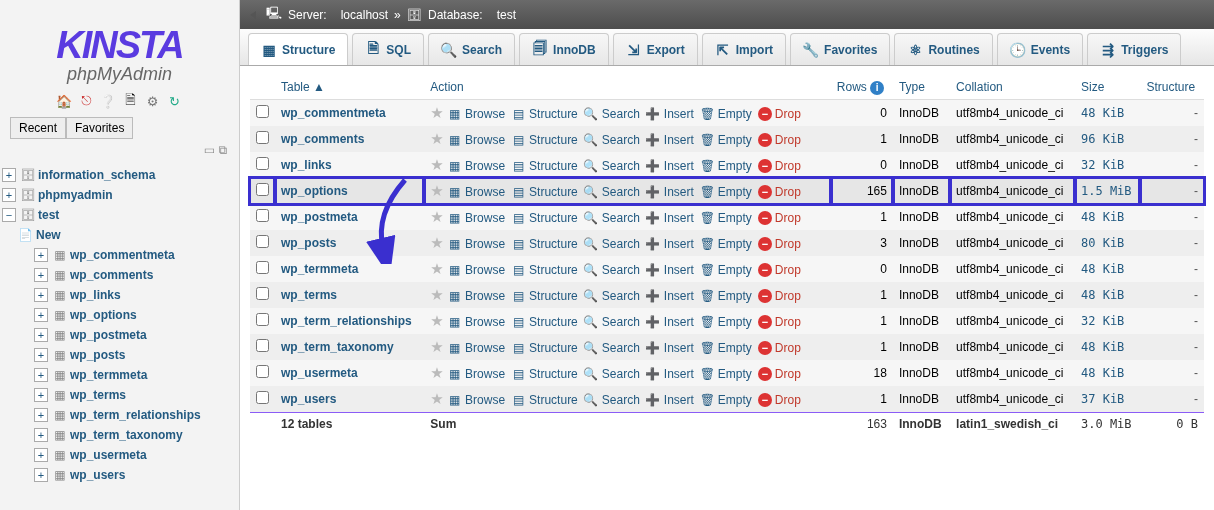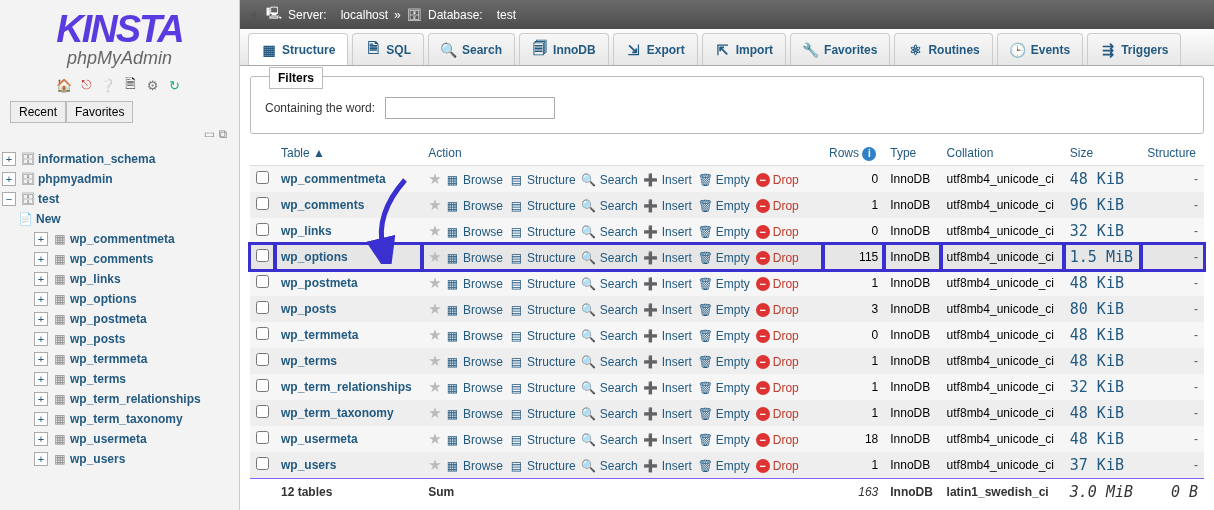--- a/index.html
+++ b/index.html
@@ -2,21 +2,21 @@
 <html><head>
 <meta charset="utf-8">
 <style>
   * { box-sizing: border-box; margin: 0; padding: 0; }
   body { font-family: sans-serif; font-size: 12px; background: #f5f5f5; width: 1214px; height: 510px; overflow: hidden; display: flex; }
   a { color: #235a81; text-decoration: none; cursor: pointer; }
 
   
   .sidebar { width: 240px; background: #f3f3f3; border-right: 1px solid #ccc; display: flex; flex-direction: column; }
   .logo-area { text-align: center; padding: 10px 0 4px; }
-  .logo-k { font-size: 38px; font-weight: 900; color: #5a3be0; letter-spacing: -2px; font-style: italic; line-height: 1; }
+  .logo-k { font-size: 38px; font-weight: 900; color: #5a3be0; letter-spacing: -2px; font-style: italic; line-height: 1; margin-top: 16px; }
   .logo-sub { font-size: 18px; color: #666; font-style: italic; }
   .small-icons { text-align: center; padding: 4px 0; display: flex; justify-content: center; gap: 6px; }
   .small-icons span { width: 16px; height: 16px; display: inline-flex; align-items: center; justify-content: center; font-size: 13px; }
   .tabs-lr { display: flex; gap: 0; padding: 4px 10px 0; }
   .tab-lr { padding: 3px 8px; border: 1px solid #bbb; background: #eee; cursor: pointer; font-size: 12px; }
   .mini-icons { text-align: right; padding: 4px 12px; color: #888; font-size: 12px; }
   .tree { padding: 4px 2px; font-size: 12px; color: #235a81; overflow: auto; }
   .tree-row { display: flex; align-items: center; line-height: 20px; white-space: nowrap; }
   .tree-toggle { width: 14px; height: 14px; border: 1px solid #aaa; background: #fff; display: inline-flex; align-items: center; justify-content: center; font-size: 11px; margin-right: 2px; cursor: pointer; line-height: 1; }
   .tree-icon { width: 16px; display: inline-flex; justify-content: center; color: #888; margin: 0 2px; }
@@ -46,24 +46,24 @@
   table.data td { padding: 4px 6px; border-bottom: 0; }
   tr.row-odd td { background: #f6f6f6; }
   tr.row-even td { background: #eeeeee; }
   tr.highlighted td { background: #e6e6e6; outline: 3px solid #3a2fcf; outline-offset: -1px; }
   .tname { font-weight: bold; color: #235a81; }
   .act { display: inline-flex; align-items: center; gap: 3px; margin-right: 6px; color: #235a81; cursor: pointer; }
   .act.danger { color: #c0392b; }
   .ico16 { width: 15px; height: 15px; display: inline-flex; align-items: center; justify-content: center; font-size: 12px; }
   .star { color: #bbb; cursor: pointer; font-size: 15px; }
   .num { text-align: right; }
-  .kib { font-family: monospace; font-size: 15px; color: #235a81; margin-top: 24px; }
+  .kib { font-family: monospace; font-size: 12px; color: #235a81; margin-top: 24px; }
   .dash { color: #555; text-align: right; }
   .sumrow td { background: #fff !important; border-top: 1px solid #8b5cf6; font-weight: bold; color: #333; }
-  .sumrow .kib, .sumrow .num { font-weight: normal; font-style: italic; }
+  .sumrow .kib, .sumrow .num { font-weight: normal; }
   .highlight-arrow { position: absolute; pointer-events: none; }
 
   .chk { width: 20px; text-align: center; }
   .info-dot { display:inline-flex;align-items:center;justify-content:center;width:14px;height:14px;border-radius:50%;background:#3080c7;color:#fff;font-size:10px;font-weight:bold; }
   .drop-red { display:inline-flex;align-items:center;justify-content:center;width:14px;height:14px;border-radius:50%;background:#d33;color:#fff;font-size:11px;font-weight:bold;line-height:1; }
   .leftarrow { display:inline-block;width:0;height:0;border-top:4px solid transparent;border-bottom:4px solid transparent;border-right:6px solid #555;margin-right:4px; }
 </style>
 </head>
 <body>
 
@@ -222,27 +222,20 @@
         <span class="ico">🕒</span>
         <span>Events</span>
       </div>
     <div class="navtab">
         <span class="ico">⇶</span>
         <span>Triggers</span>
       </div>
   </div>
 
   <div class="content">
-    <div class="filters-box">
-      <div class="filters-legend">Filters</div>
-      <div class="filters-row">
-        <span>Containing the word:</span>
-        <input type="text" value="" style="">
-      </div>
-    </div>
 
     <svg class="highlight-arrow" style="left:125px;top:108px;" width="60" height="90">
       <defs>
           <marker id="ah" markerWidth="10" markerHeight="10" refX="2" refY="3" orient="auto">
             <path d="M0,0 L0,6 L8,3 z" fill="#3a2fcf"></path>
           </marker>
         </defs>
       <path d="M40 6 Q10 40 18 74" stroke="#3a2fcf" stroke-width="5" fill="none" marker-end="url(#ah)"></path>
     </svg>
 
@@ -287,21 +280,21 @@
             <td class="num">0</td>
             <td>InnoDB</td>
             <td>utf8mb4_unicode_ci</td>
             <td class="kib">32 KiB</td>
             <td class="dash">-</td>
           </tr>
           <tr class="row-even highlighted">
             <td class="chk"><input type="checkbox" style=""></td>
             <td><a class="tname">wp_options</a></td>
             <td><span class="star">★</span> <span class="act"><span class="ico16">▦</span>Browse</span><span class="act"><span class="ico16">▤</span>Structure</span><span class="act"><span class="ico16">🔍</span>Search</span><span class="act"><span class="ico16">➕</span>Insert</span><span class="act"><span class="ico16">🗑</span>Empty</span><span class="act danger"><span class="drop-red">−</span> Drop</span></td>
-            <td class="num">115</td>
+            <td class="num">165</td>
             <td>InnoDB</td>
             <td>utf8mb4_unicode_ci</td>
             <td class="kib">1.5 MiB</td>
             <td class="dash">-</td>
           </tr>
           <tr class="row-odd">
             <td class="chk"><input type="checkbox" style=""></td>
             <td><a class="tname">wp_postmeta</a></td>
             <td><span class="star">★</span> <span class="act"><span class="ico16">▦</span>Browse</span><span class="act"><span class="ico16">▤</span>Structure</span><span class="act"><span class="ico16">🔍</span>Search</span><span class="act"><span class="ico16">➕</span>Insert</span><span class="act"><span class="ico16">🗑</span>Empty</span><span class="act danger"><span class="drop-red">−</span> Drop</span></td>
             <td class="num">1</td>

